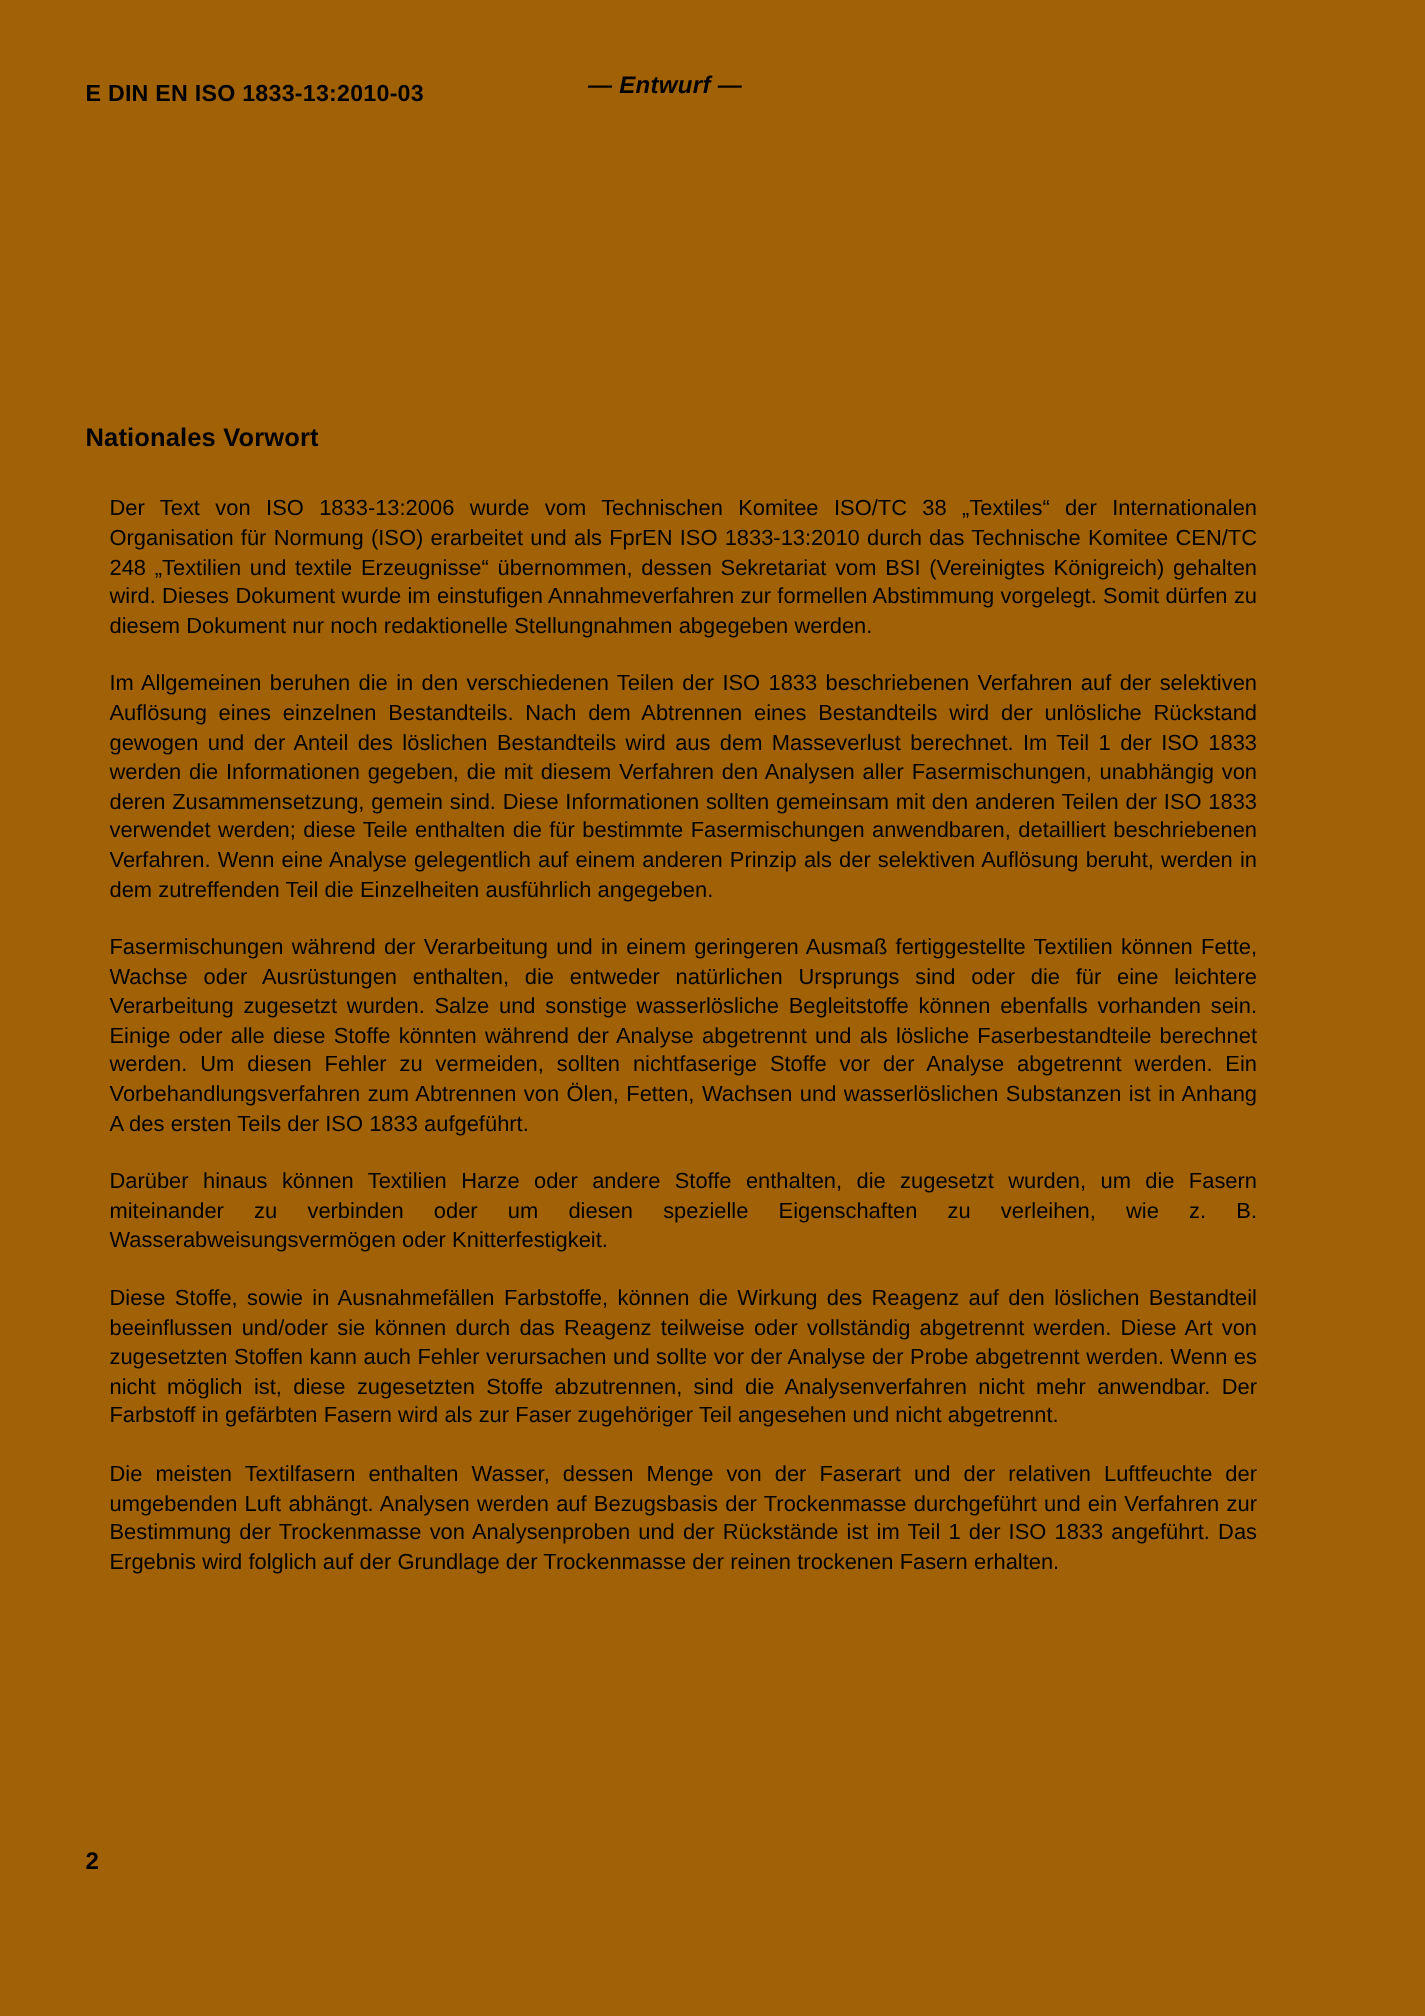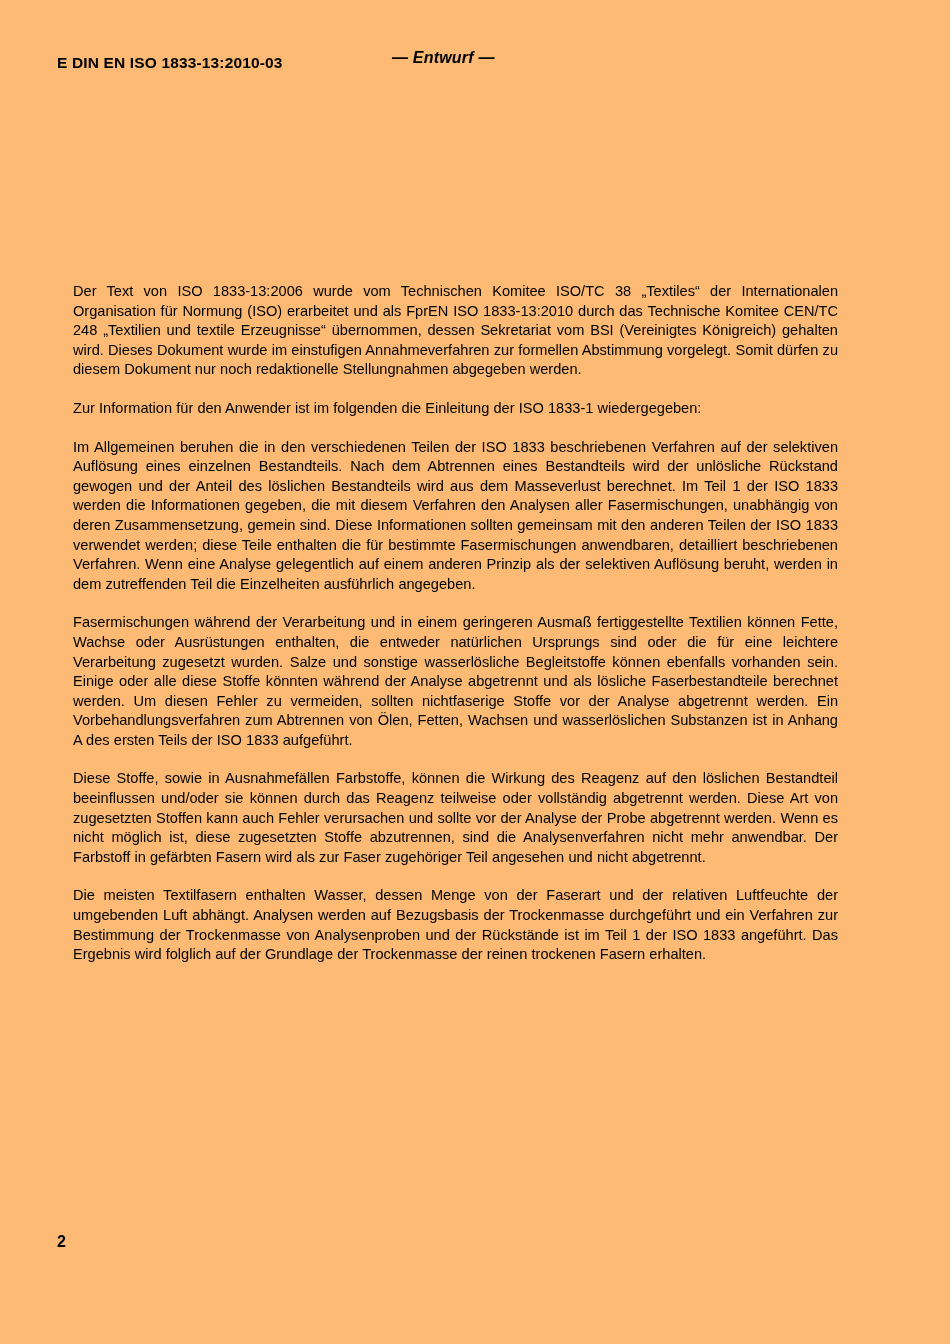--- a/index.html
+++ b/index.html
@@ -10,21 +10,21 @@
   }
   body {
     font-family: "Liberation Sans", sans-serif;
     color: #000000;
   }
   .page {
     position: relative;
     width: 950px;
     height: 1344px;
     margin: 0 auto;
-    background: #fdba74;
+    background: #a16207;
     overflow: hidden;
     box-sizing: border-box;
   }
   
   .page-header {
     position: absolute;
     left: 57px;
     top: 52px;
     width: 838px;
     height: 32px;
@@ -90,25 +90,26 @@
 <body>
 
 <div class="page">
 
   <div class="page-header">
     <div class="doc-number">E DIN EN ISO 1833-13:2010-03</div>
     <div class="draft-mark">— Entwurf —</div>
   </div>
 
   <div class="content">
+    <h1 class="section-heading">Nationales Vorwort</h1>
 
     <p class="para">Der Text von ISO 1833-13:2006 wurde vom Technischen Komitee ISO/TC 38 „Textiles“ der Internationalen Organisation für Normung (ISO) erarbeitet und als FprEN ISO 1833-13:2010 durch das Technische Komitee CEN/TC 248 „Textilien und textile Erzeugnisse“ übernommen, dessen Sekretariat vom BSI (Vereinigtes Königreich) gehalten wird. Dieses Dokument wurde im einstufigen Annahmeverfahren zur formellen Abstimmung vorgelegt. Somit dürfen zu diesem Dokument nur noch redaktionelle Stellungnahmen abgegeben werden.</p>
-    <p class="para">Zur Information für den Anwender ist im folgenden die Einleitung der ISO 1833-1 wiedergegeben:</p>
     <p class="para">Im Allgemeinen beruhen die in den verschiedenen Teilen der ISO 1833 beschriebenen Verfahren auf der selektiven Auflösung eines einzelnen Bestandteils. Nach dem Abtrennen eines Bestandteils wird der unlösliche Rückstand gewogen und der Anteil des löslichen Bestandteils wird aus dem Masseverlust berechnet. Im Teil 1 der ISO 1833 werden die Informationen gegeben, die mit diesem Verfahren den Analysen aller Fasermischungen, unabhängig von deren Zusammensetzung, gemein sind. Diese Informationen sollten gemeinsam mit den anderen Teilen der ISO 1833 verwendet werden; diese Teile enthalten die für bestimmte Fasermischungen anwendbaren, detailliert beschriebenen Verfahren. Wenn eine Analyse gelegentlich auf einem anderen Prinzip als der selektiven Auflösung beruht, werden in dem zutreffenden Teil die Einzelheiten ausführlich angegeben.</p>
     <p class="para">Fasermischungen während der Verarbeitung und in einem geringeren Ausmaß fertiggestellte Textilien können Fette, Wachse oder Ausrüstungen enthalten, die entweder natürlichen Ursprungs sind oder die für eine leichtere Verarbeitung zugesetzt wurden. Salze und sonstige wasserlösliche Begleitstoffe können ebenfalls vorhanden sein. Einige oder alle diese Stoffe könnten während der Analyse abgetrennt und als lösliche Faserbestandteile berechnet werden. Um diesen Fehler zu vermeiden, sollten nichtfaserige Stoffe vor der Analyse abgetrennt werden. Ein Vorbehandlungsverfahren zum Abtrennen von Ölen, Fetten, Wachsen und wasserlöslichen Substanzen ist in Anhang A des ersten Teils der ISO 1833 aufgeführt.</p>
+    <p class="para">Darüber hinaus können Textilien Harze oder andere Stoffe enthalten, die zugesetzt wurden, um die Fasern miteinander zu verbinden oder um diesen spezielle Eigenschaften zu verleihen, wie z. B. Wasserabweisungsvermögen oder Knitterfestigkeit.</p>
     <p class="para">Diese Stoffe, sowie in Ausnahmefällen Farbstoffe, können die Wirkung des Reagenz auf den löslichen Bestandteil beeinflussen und/oder sie können durch das Reagenz teilweise oder vollständig abgetrennt werden. Diese Art von zugesetzten Stoffen kann auch Fehler verursachen und sollte vor der Analyse der Probe abgetrennt werden. Wenn es nicht möglich ist, diese zugesetzten Stoffe abzutrennen, sind die Analysenverfahren nicht mehr anwendbar. Der Farbstoff in gefärbten Fasern wird als zur Faser zugehöriger Teil angesehen und nicht abgetrennt.</p>
     <p class="para last">Die meisten Textilfasern enthalten Wasser, dessen Menge von der Faserart und der relativen Luftfeuchte der umgebenden Luft abhängt. Analysen werden auf Bezugsbasis der Trockenmasse durchgeführt und ein Verfahren zur Bestimmung der Trockenmasse von Analysenproben und der Rückstände ist im Teil 1 der ISO 1833 angeführt. Das Ergebnis wird folglich auf der Grundlage der Trockenmasse der reinen trockenen Fasern erhalten.</p>
   </div>
 
   <div class="page-footer">
     <div class="page-number">2</div>
   </div>
 
 </div>
 

